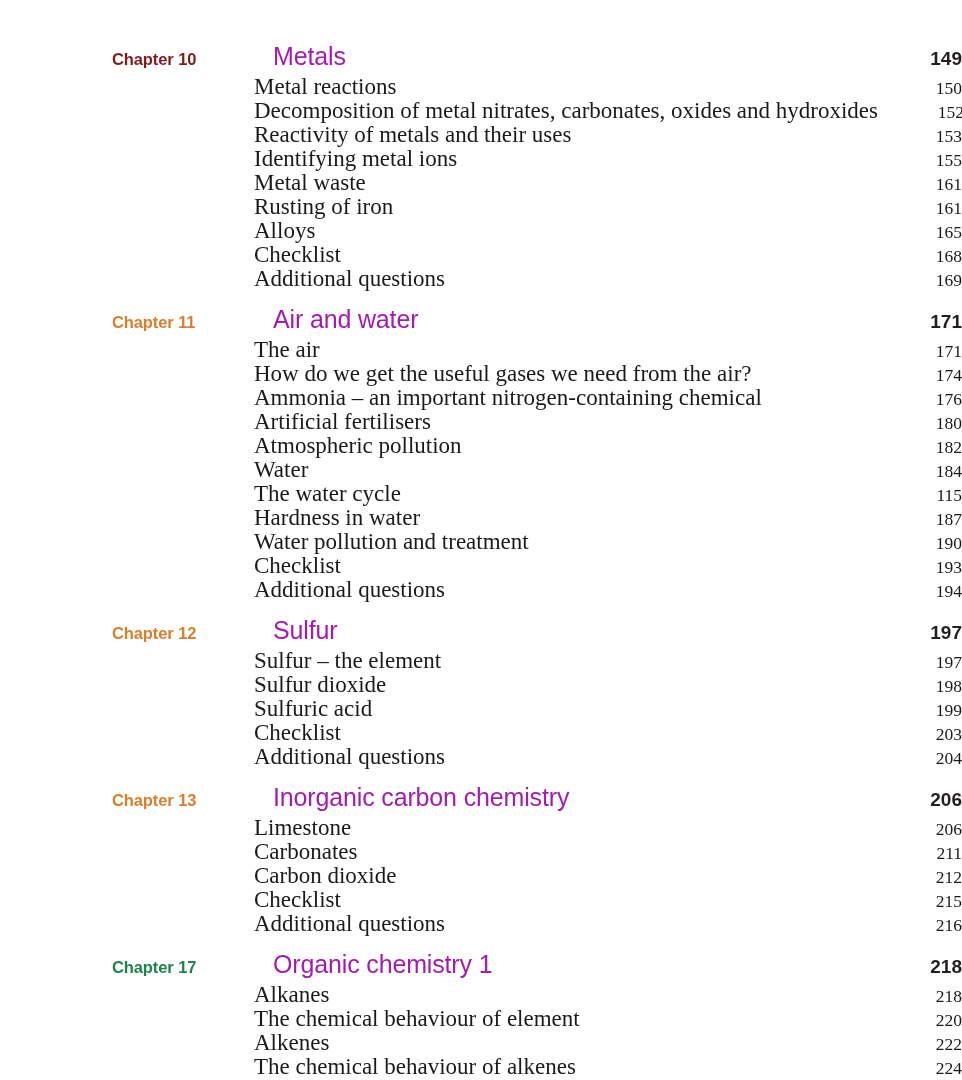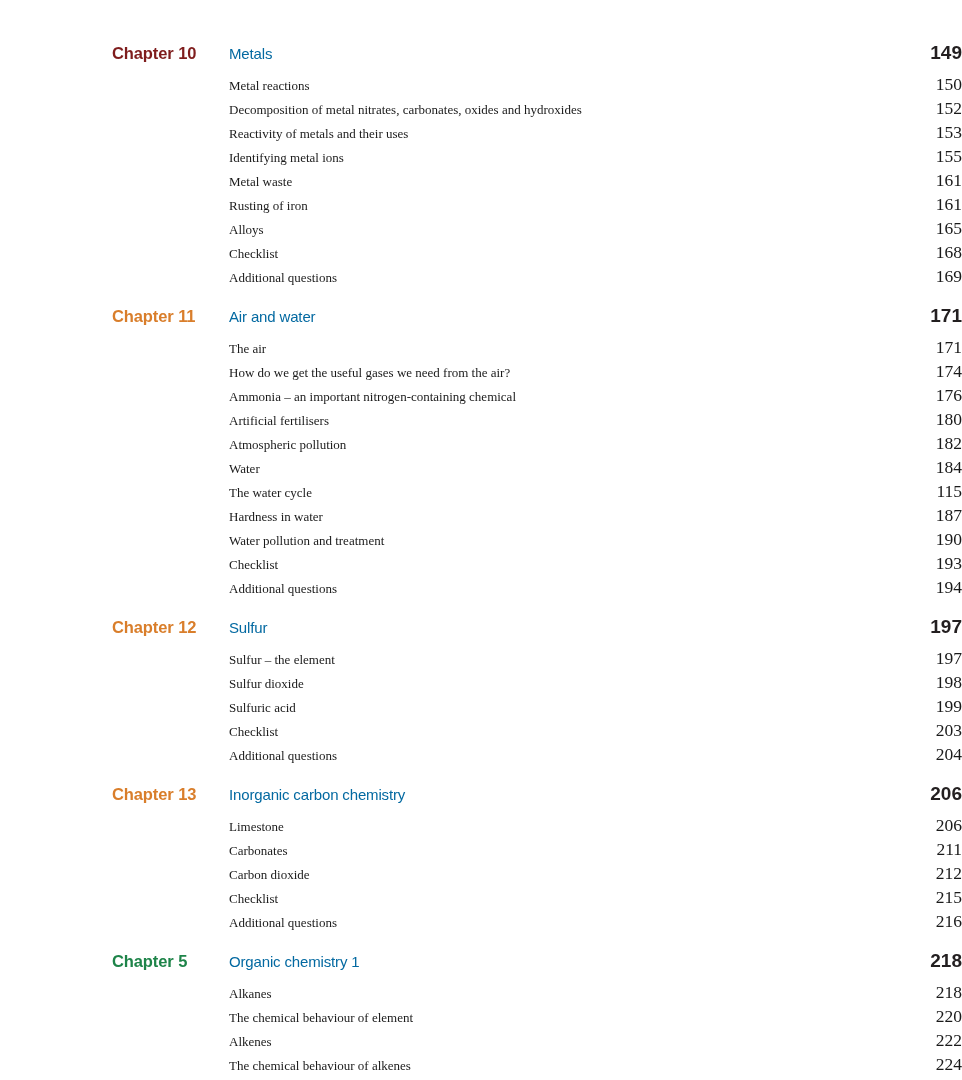--- a/index.html
+++ b/index.html
@@ -52,34 +52,36 @@
   .col-page {
     flex: 0 0 86px;
     width: 86px;
     text-align: right;
     box-sizing: content-box;
     white-space: nowrap;
   }
   .chapter-row .col-title {
     font-family: "Liberation Sans", sans-serif;
     font-weight: normal;
-    font-size: 15px;
+    font-size: 25px;
     letter-spacing: -0.15px;
-    color: #0369a1;
+    color: #a21caf;
+    margin-left: 44px;
   }
   .chapter-row .col-page {
     font-family: "Liberation Sans", sans-serif;
     font-weight: bold;
     font-size: 19px;
     color: #231f20;
   }
   .entry-row .col-title {
     font-family: "Liberation Serif", serif;
-    font-size: 13px;
+    font-size: 23px;
     color: #1a1a1a;
+    margin-left: 25px;
   }
   .entry-row .col-page {
     font-family: "Liberation Serif", serif;
     font-size: 17.5px;
     color: #1a1a1a;
   }
 </style>
 </head>
 <body>
 
@@ -257,21 +259,21 @@
         <div class="col-page">215</div>
       </div>
       <div class="row entry-row">
         <div class="col-label"></div>
         <div class="col-title">Additional questions</div>
         <div class="col-page">216</div>
       </div>
     </div>
     <div class="chapter-block">
       <div class="row chapter-row">
-        <div class="col-label" style="color: rgb(30, 132, 73);">Chapter 5</div>
+        <div class="col-label" style="color: rgb(30, 132, 73);">Chapter 17</div>
         <div class="col-title">Organic chemistry 1</div>
         <div class="col-page">218</div>
       </div>
       <div class="row entry-row">
         <div class="col-label"></div>
         <div class="col-title">Alkanes</div>
         <div class="col-page">218</div>
       </div>
       <div class="row entry-row">
         <div class="col-label"></div>

